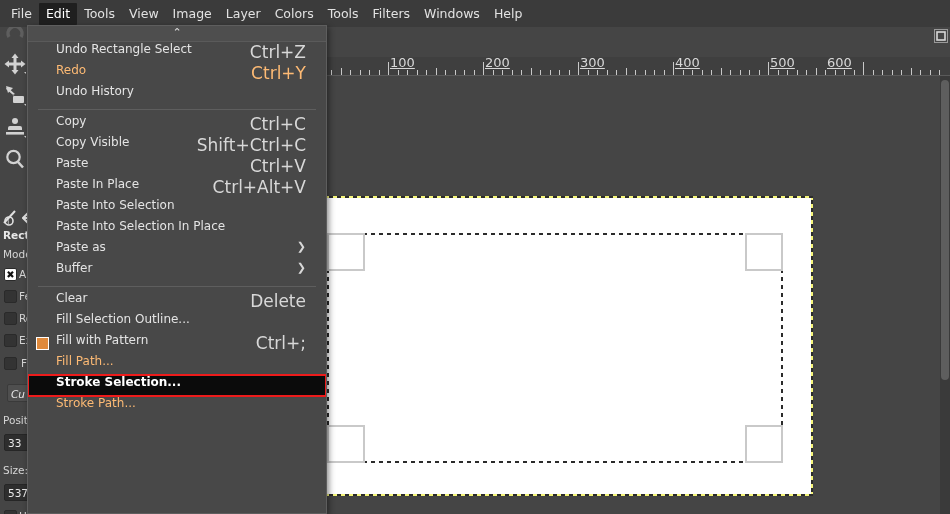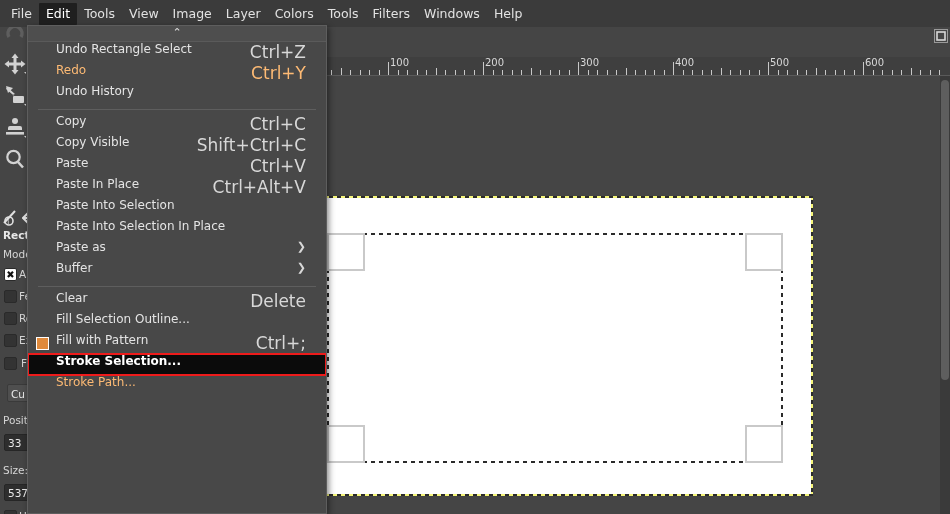--- a/index.html
+++ b/index.html
@@ -115,20 +115,21 @@
   }
   .to-btn {
     position: absolute;
     left: 7px;
     height: 18px;
     background: #4f4f4f;
     border: 1px solid #3a3a3a;
     border-radius: 2px;
     color: #e8e8e8;
     font-size: 10.5px;
+    font-style: italic;
     line-height: 18px;
     padding-left: 3px;
     box-sizing: border-box;
     overflow: hidden;
   }
   .to-lbl { padding-left: 3px; }
 
   
   #canvasarea {
     position: absolute;
@@ -150,24 +151,25 @@
     bottom: 0;
     width: 1px;
     background: #c8c8c8;
   }
   .tick.minor { height: 5px; }
   .tick.mid   { height: 7px; }
   .tick.major { height: 13px; }
   .tlabel {
     position: absolute;
     top: 1px;
-    font-size: 10px;
+    font-size: 13px;
     color: #d8d8d8;
     line-height: 10px;
     padding-left: 2px;
+    text-decoration: underline;
   }
   #ruler-corner-ico {
     position: absolute;
     right: 2px; top: 2px;
     width: 14px; height: 14px;
     z-index: 5;
   }
 
   #viewport {
     position: absolute;
@@ -506,21 +508,21 @@
       <div class="tick minor" style="left: 871px;"></div>
       <div class="tick mid" style="left: 881px;"></div>
       <div class="tick minor" style="left: 890px;"></div>
       <div class="tick minor" style="left: 900px;"></div>
       <div class="tick minor" style="left: 909px;"></div>
       <div class="tlabel" style="left: 358px;">100</div>
       <div class="tlabel" style="left: 453px;">200</div>
       <div class="tlabel" style="left: 548px;">300</div>
       <div class="tlabel" style="left: 643px;">400</div>
       <div class="tlabel" style="left: 738px;">500</div>
-      <div class="tlabel" style="left: 833px;">600</div>
+      <div class="tlabel" style="left: 795px;">600</div>
     </div>
   <div id="ruler-corner-ico">
     <svg width="14" height="14" viewBox="0 0 14 14">
       <rect x="0.5" y="0.5" width="13" height="13" fill="none" stroke="#9a9a9a" stroke-width="1"></rect>
       <rect x="3" y="3" width="8" height="8" fill="none" stroke="#d8d8d8" stroke-width="1.6"></rect>
     </svg>
   </div>
 
   <div id="viewport">
     <div id="imagecanvas"></div>
@@ -589,20 +591,23 @@
         <span class="accel">Delete</span>
       </div>
       <div class="mi">
         <span class="lbl">Fill Selection Outline...</span>
       </div>
       <div class="mi">
         <span class="swatch" style="background: rgb(224, 138, 60); border: 1px solid rgb(255, 255, 255);"></span>
         <span class="lbl">Fill with Pattern</span>
         <span class="accel">Ctrl+;</span>
       </div>
+      <div class="mi disabled">
+        <span class="lbl">Fill Path...</span>
+      </div>
       <div class="mi sel">
         <span class="lbl">Stroke Selection...</span>
       </div>
       <div class="mi disabled">
         <span class="lbl">Stroke Path...</span>
       </div>
     </div>
 </div>
 
 </body></html>

